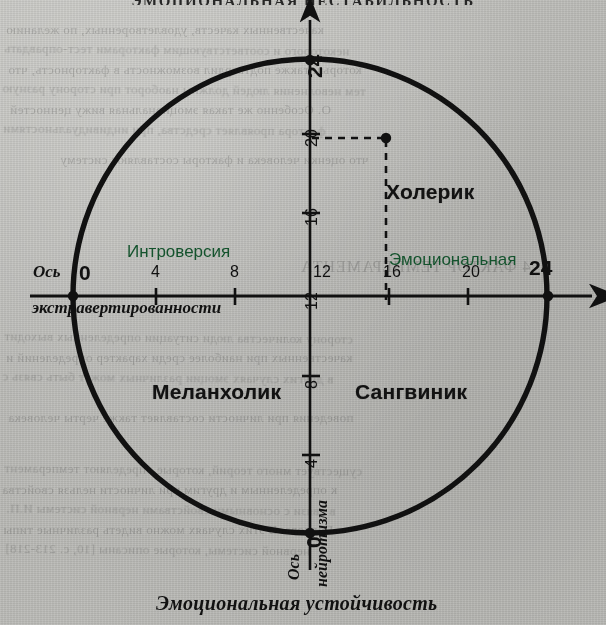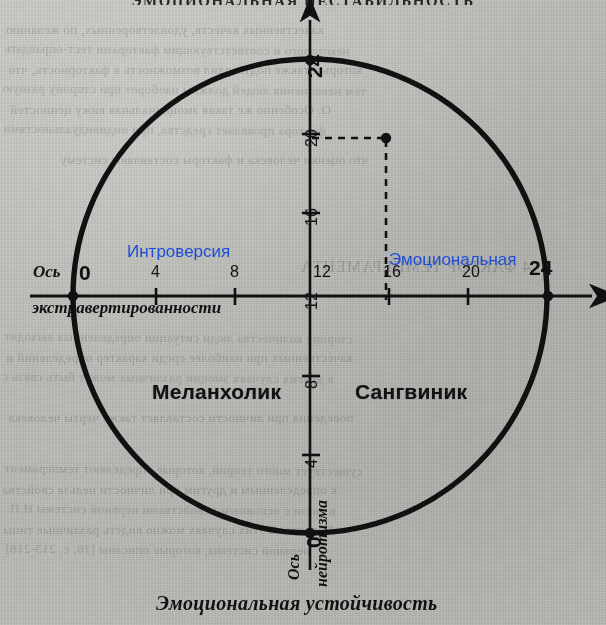--- a/index.html
+++ b/index.html
@@ -71,21 +71,21 @@
   }
   .quadrant {
     font-weight: bold;
     font-size: 21px;
     letter-spacing: 0.2px;
     color: #121212;
     text-shadow: 0 0 1px rgba(0,0,0,0.35);
   }
   .axisname {
     font-size: 17px;
-    color: #1d4ed8;
+    color: #14532d;
   }
   .ticknum {
     font-size: 16px;
     color: #101010;
   }
   .ticknum.big {
     font-weight: bold;
     font-size: 21px;
   }
   .vert {
@@ -177,20 +177,21 @@
     </g>
 
     <g stroke="#111" stroke-width="2.6" stroke-dasharray="7 6" fill="none">
       <line x1="312" y1="138" x2="386" y2="138"></line>
       <line x1="386" y1="140" x2="386" y2="300"></line>
     </g>
 
     <circle cx="386" cy="138" r="5.2" fill="#111"></circle>
   </svg>
 
+  <div class="lbl quadrant" style="left:386px; top:180px;">Холерик</div>
   <div class="lbl quadrant" style="left:152px; top:380px;">Меланхолик</div>
   <div class="lbl quadrant" style="left:355px; top:380px;text-align:center;">Сангвиник</div>
 
   <div class="lbl axisname" style="left:127px; top:242px;">Интроверсия</div>
   <div class="lbl axisname" style="left:389px; top:250px;">Эмоциональная</div>
 
   <div class="lbl ticknum big" style="left:79px; top:261px;">0</div>
   <div class="lbl ticknum" style="left:151px; top:263px;">4</div>
   <div class="lbl ticknum" style="left:230px; top:263px;">8</div>
   <div class="lbl ticknum" style="left:383px; top:263px;">16</div>

